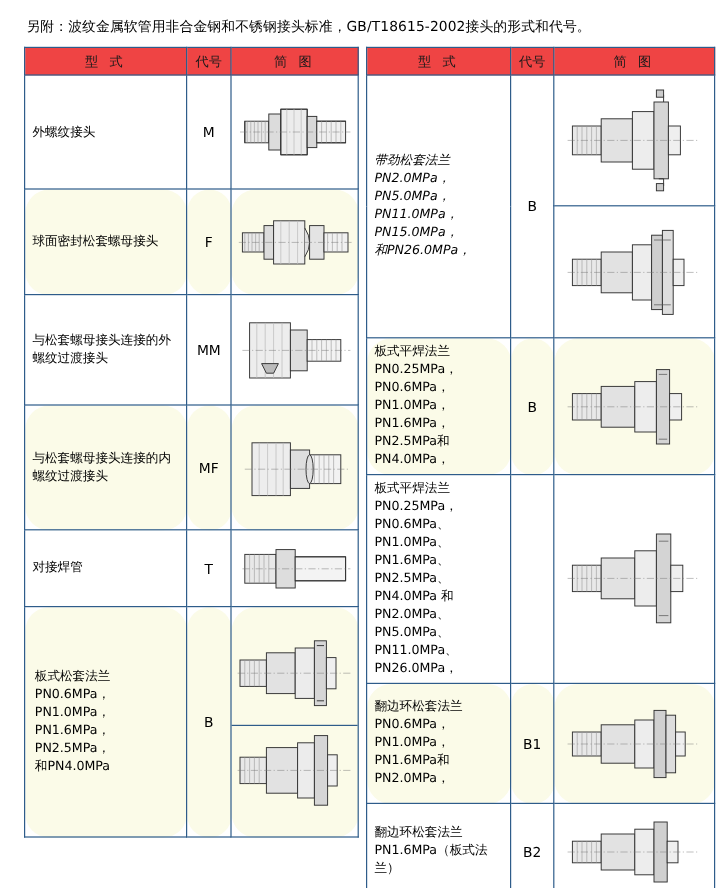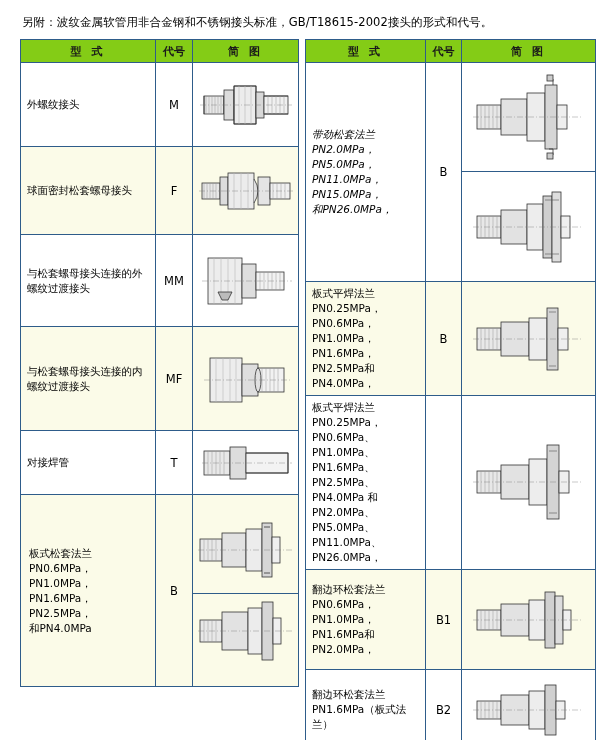--- a/index.html
+++ b/index.html
@@ -41,41 +41,41 @@
   }
   table.left { width: 280px; }
   table.right { width: 292px; }
   th, td {
     border: 1px solid #2e5c8a;
     padding: 0;
     vertical-align: middle;
     text-align: center;
   }
   thead th {
-    background: #84cc16;
+    background: #ef4444;
     height: 22px;
     font-size: 11px;
-    font-weight: bold;
+    font-weight: normal;
     color: #1a1a1a;
     letter-spacing: 3px;
   }
   thead th.narrow { letter-spacing: 0px; }
   .cell-text {
     font-size: 10.5px;
     line-height: 15px;
     padding: 4px 6px;
     text-align: left;
     box-sizing: border-box;
   }
   .cell-text.center { text-align: center; }
   .code {
     font-size: 11.5px;
     font-weight: normal;
   }
-  td.yellow { background: #fbfbe8; }
+  td.yellow { background: #fbfbe8; border-radius: 20px; }
   td.white { background: #ffffff; }
   .fig {
     display: block;
     margin: 0 auto;
   }
   
   .c-type  { width: 135px; }
   .c-code  { width: 37px; }
   .c-fig   { width: 106px; }
   .rc-type { width: 120px; }
@@ -99,21 +99,21 @@
       </colgroup>
       <thead>
         <tr>
           <th>型        式</th>
           <th class="narrow">代号</th>
           <th>简        图</th>
         </tr>
       </thead>
       <tbody>
 
-        <tr style="height:84px">
+        <tr style="height:95px">
           <td class="white">
             <div class="cell-text">外螺纹接头</div>
           </td>
           <td class="white code">M</td>
           <td class="white">
             <svg class="fig" width="96" height="62" viewBox="0 0 96 62">
               <g fill="none" stroke="#333" stroke-width="0.8">
                 <rect x="6" y="22" width="20" height="18" fill="#e8e8e8"></rect>
                 <path d="M6 22 L6 40 M26 22 L26 40" stroke="#333"></path>
                 <path d="M8 22 L8 40 M11 22 L11 40 M14 22 L14 40 M17 22 L17 40 M20 22 L20 40 M23 22 L23 40" stroke="#999" stroke-width="0.5"></path>

